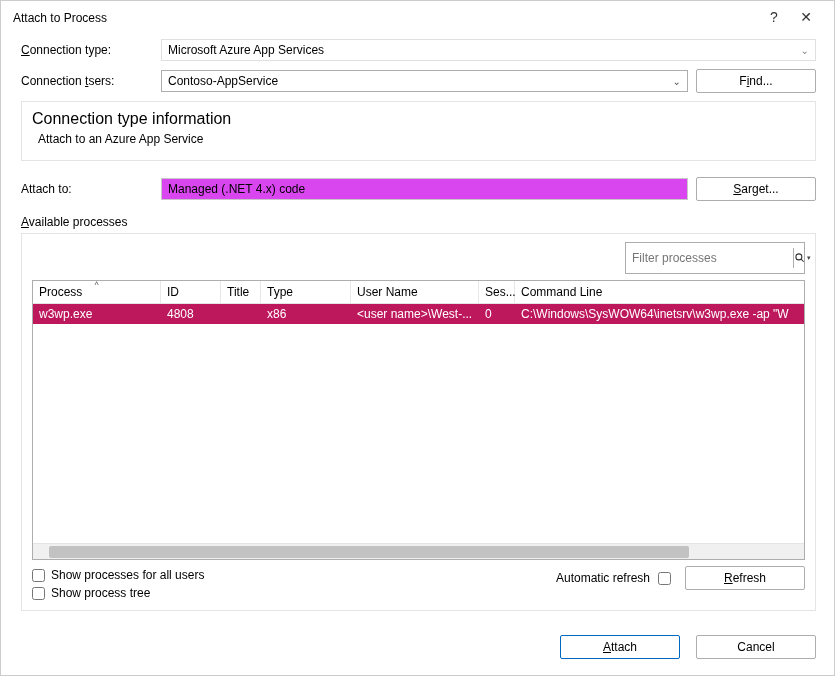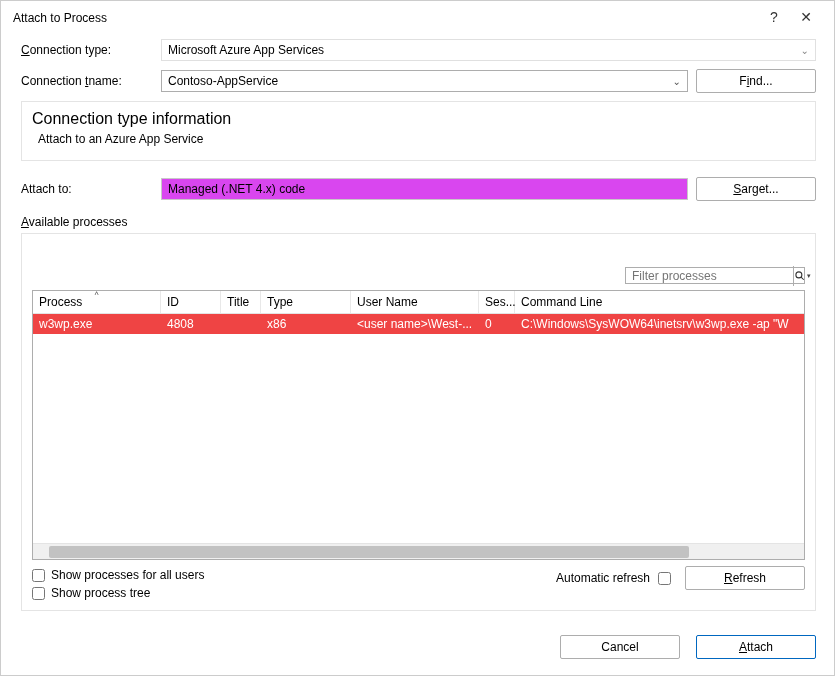--- a/index.html
+++ b/index.html
@@ -19,31 +19,31 @@
 .btn.primary { border: 1px solid #0067c0; color: #000; }
 .btn .u { text-decoration: underline; }
 .info-box { border: 1px solid #e4e4e4; padding: 8px 10px; margin-bottom: 16px; height: 60px; }
 .info-title { font-size: 16px; margin-bottom: 4px; }
 .info-sub { font-size: 12px; padding-left: 6px; }
 .attach-combo { flex: 1; height: 22px; border: 1px solid #c8c8c8; background: #d946ef; display: flex; align-items: center; padding: 0 6px; }
 .group-label { margin: 6px 0 4px 0; }
 .group-label .u { text-decoration: underline; }
 .proc-area { border: 1px solid #e4e4e4; padding: 8px 10px 10px 10px; flex: 1; display: flex; flex-direction: column; }
 .filter-row { display: flex; justify-content: flex-end; margin-bottom: 6px; }
-.filter-box { width: 180px; height: 17px; border: 1px solid #adadad; display: flex; align-items: center; margin-top: 25px; }
+.filter-box { width: 180px; height: 32px; border: 1px solid #adadad; display: flex; align-items: center; }
 .filter-input { flex: 1; border: none; outline: none; padding: 0 6px; font-size: 12px; color: #666; background: transparent; }
 .filter-icon-cell { width: 22px; height: 20px; border-left: 1px solid #adadad; display: flex; align-items: center; justify-content: center; }
 .filter-icon-cell svg { width: 12px; height: 12px; }
 .chev-small { font-size: 7px; margin-left: 1px; color: #444; }
 .table-wrap { flex: 1; border: 1px solid #adadad; background: #fff; display: flex; flex-direction: column; overflow: hidden; }
 .thead { display: flex; background: #fff; border-bottom: 1px solid #e4e4e4; }
 .th { padding: 4px 6px; border-right: 1px solid #e8e8e8; font-size: 12px; color: #000; position: relative; display: flex; align-items: center; }
 .th:last-child { border-right: none; }
 .sort-caret { position: absolute; top: -2px; left: 50%; transform: translateX(-50%); font-size: 8px; color: #555; }
-.trow { display: flex; background: #ef4444; color: #fff; height: 20px; align-items: center; }
+.trow { display: flex; background: #be185d; color: #fff; height: 20px; align-items: center; }
 .td { padding: 2px 6px; font-size: 12px; white-space: nowrap; overflow: hidden; }
 .tbody-spacer { flex: 1; }
 .hscroll { height: 16px; display: flex; align-items: center; }
 .hscroll-track { height: 16px; background: #f0f0f0; width: 100%; position: relative; border-top: 1px solid #e4e4e4; }
 .hscroll-thumb { position: absolute; left: 16px; top: 2px; height: 12px; width: 640px; background: #c2c2c2; border-radius: 2px; }
 .check-row { display: flex; align-items: center; margin-top: 8px; }
 .check-row input { margin-right: 6px; }
 .bottom-options { display: flex; align-items: flex-start; }
 .bottom-left { flex: 1; }
 .bottom-right { display: flex; align-items: center; gap: 6px; margin-top: 6px; }
@@ -70,21 +70,21 @@
 
   <div class="row">
     <div class="row-label"><span class="u">C</span><span>onnection type:</span></div>
     <div class="combo flat">
       <span>Microsoft Azure App Services</span>
       <span class="chev">⌄</span>
     </div>
   </div>
 
   <div class="row">
-    <div class="row-label"><span>Connection </span><span class="u">t</span><span>name:</span></div>
+    <div class="row-label"><span>Connection </span><span class="u">t</span><span>sers:</span></div>
     <div class="combo">
       <span>Contoso-AppService</span>
       <span class="chev">⌄</span>
     </div>
     <div class="btn"><span>F</span><span class="u">i</span><span>nd...</span></div>
   </div>
 
   <div class="info-box">
     <div class="info-title">Connection type information</div>
     <div class="info-sub">Attach to an Azure App Service</div>
@@ -158,15 +158,15 @@
       <div class="bottom-right">
         <span class="auto-label">Automatic refresh</span>
         <input type="checkbox" style="">
         <div class="btn"><span class="u">R</span><span>efresh</span></div>
       </div>
     </div>
   </div>
 </div>
 
 <div class="footer">
+  <div class="btn primary"><span class="u">A</span><span>ttach</span></div>
   <div class="btn">Cancel</div>
-  <div class="btn primary"><span class="u">A</span><span>ttach</span></div>
 </div>
 
 </body></html>

